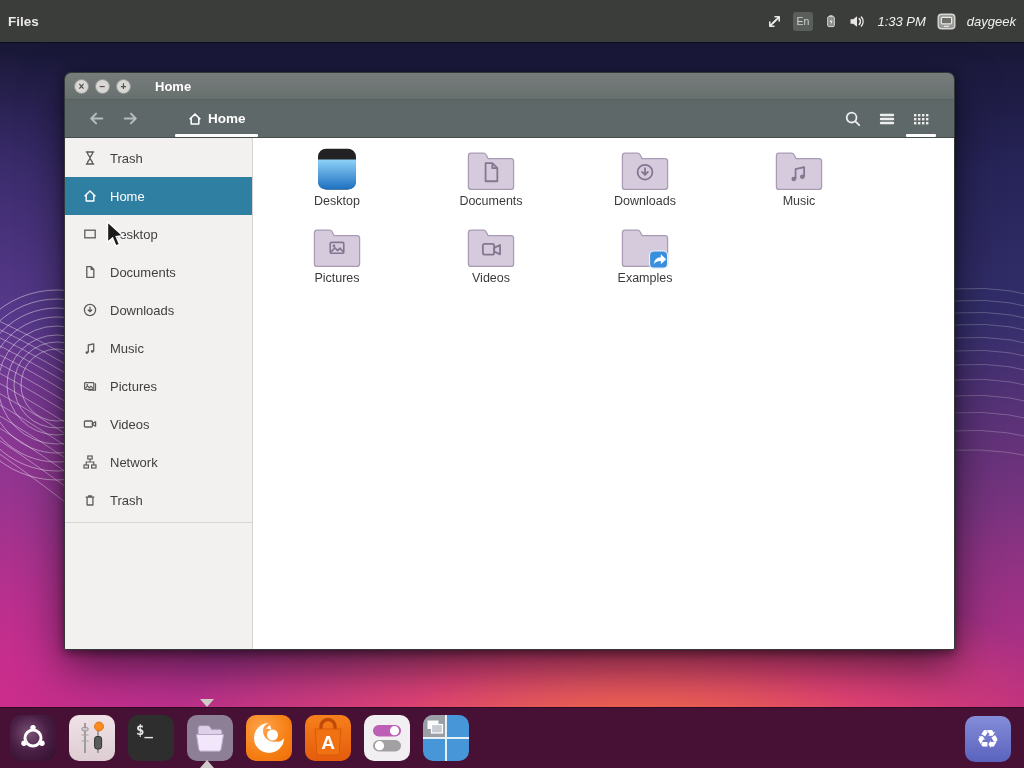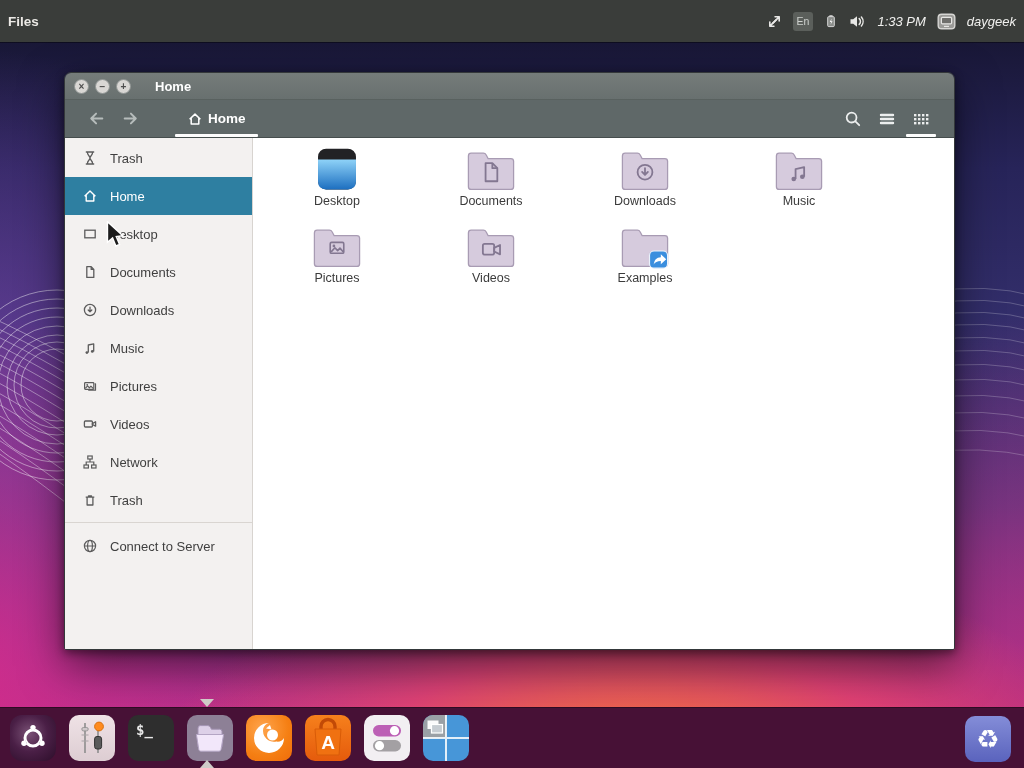--- a/index.html
+++ b/index.html
@@ -326,28 +326,20 @@
           </svg>
           <span>Network</span>
         </div>
         <div class="srow">
           <svg width="16" height="16" viewBox="0 0 16 16" fill="none" stroke="currentColor" stroke-width="1.3" stroke-linejoin="round">
             <path d="M5.1 5.4 V13 h5.8 V5.4 M3.7 5.2 h8.6 M6.5 5.2 V4 h3 v1.2"></path>
           </svg>
           <span>Trash</span>
         </div>
         <div class="sdivider"></div>
-        <div class="srow">
-          <svg width="16" height="16" viewBox="0 0 16 16" fill="none" stroke="currentColor" stroke-width="1.2">
-            <circle cx="8" cy="8" r="5.6"></circle>
-              <ellipse cx="8" cy="8" rx="2.4" ry="5.6"></ellipse>
-              <path d="M2.4 8 h11.2"></path>
-          </svg>
-          <span>Connect to Server</span>
-        </div>
       </div>
 
       <div class="content">
         <div class="fitem">
           <svg width="58" height="47" viewBox="0 0 64 52">
               <use href="#desk-display"></use>
             </svg>
           <span class="flabel">Desktop</span>
         </div>
         <div class="fitem">

